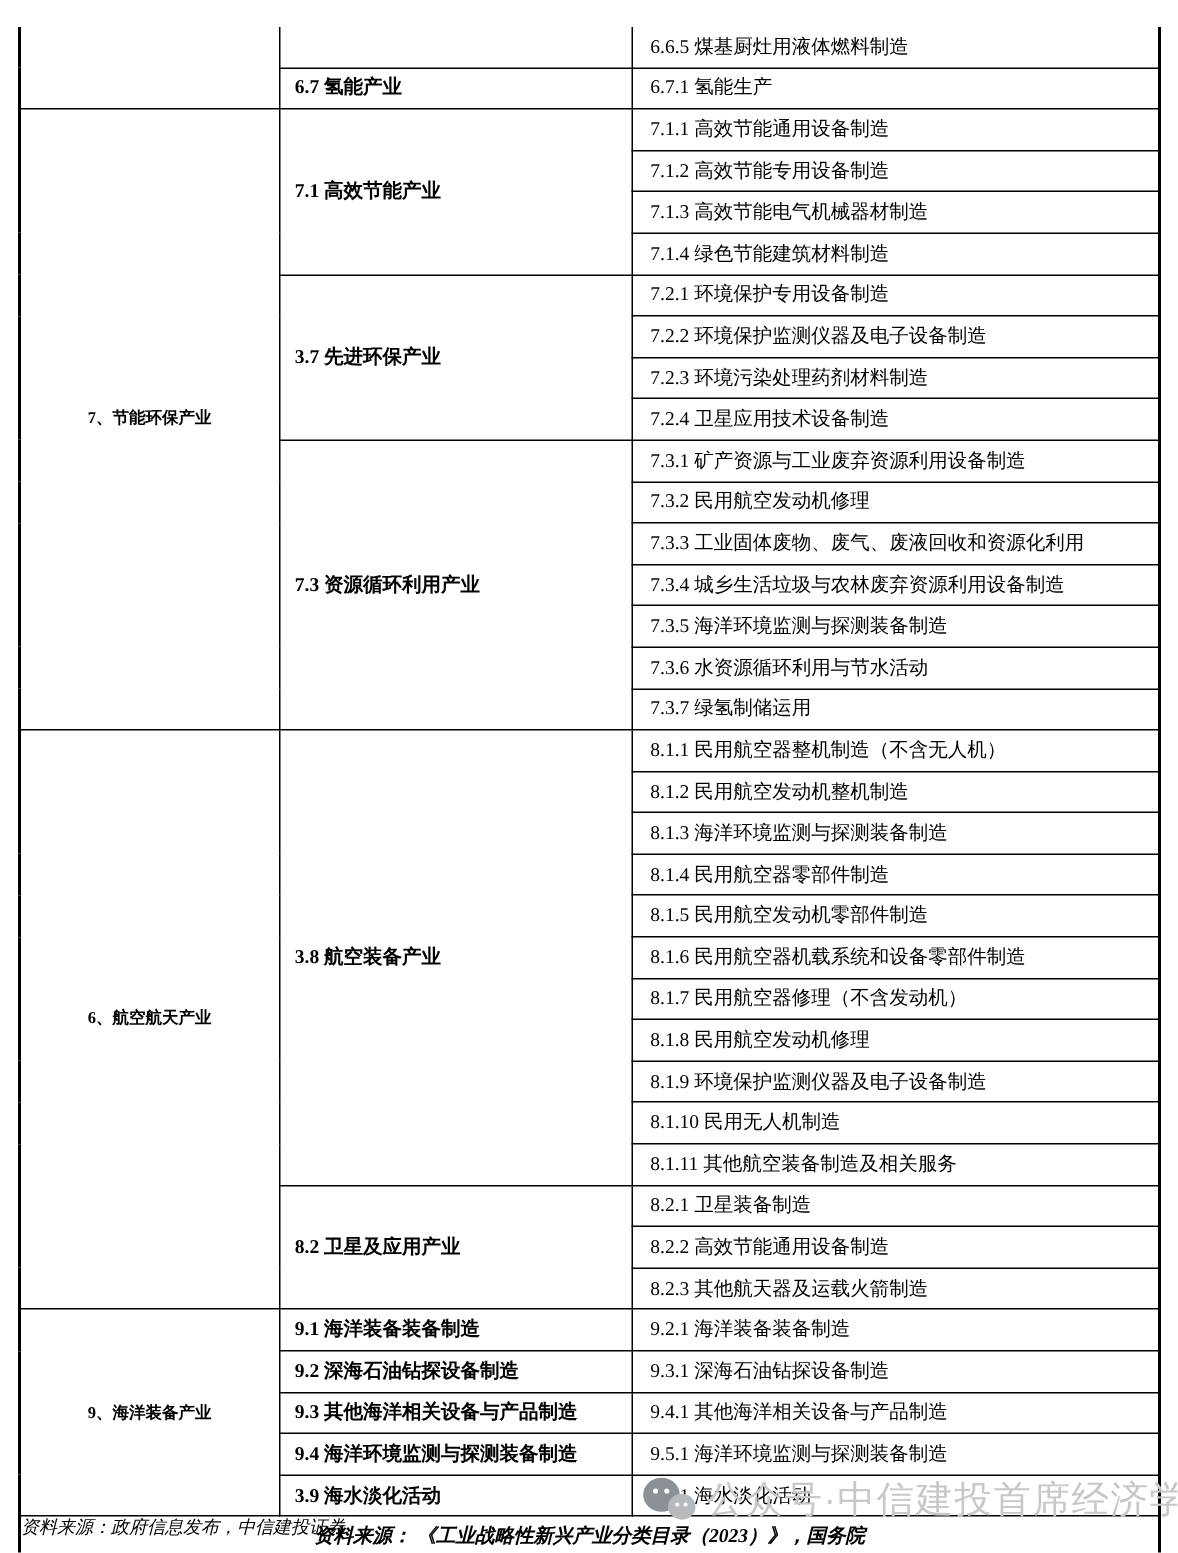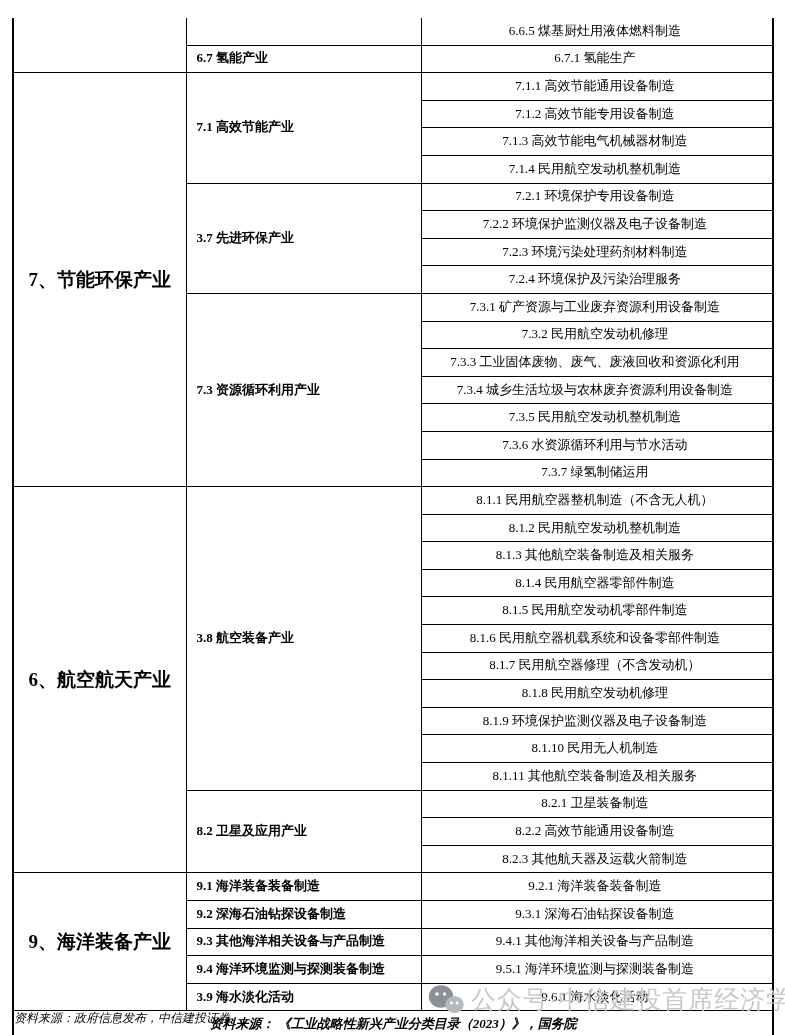--- a/index.html
+++ b/index.html
@@ -36,32 +36,32 @@
     line-height: 1.15;
     padding: 0;
     background: #ffffff;
   }
   
   table.cls tr:first-child td { border-top: none; }
   table.cls td.cat {
     font-weight: bold;
     text-align: center;
     vertical-align: middle;
-    font-size: 19px;
+    font-size: 11px;
   }
   table.cls td.grp {
     font-weight: bold;
     text-align: left;
     vertical-align: middle;
     padding-left: 10px;
     padding-right: 4px;
   }
   table.cls td.itm {
     height: 26.6px;
-    text-align: center;
+    text-align: left;
     vertical-align: middle;
     padding-left: 12px;
     padding-right: 16px;
   }
   table.cls td.src {
     height: 26.6px;
     text-align: center;
     vertical-align: middle;
     font-style: italic;
     font-weight: bold;
@@ -119,67 +119,67 @@
           <td rowspan="4" class="grp">7.1 高效节能产业</td>
           <td class="itm">7.1.1 高效节能通用设备制造</td>
         </tr>
         <tr>
           <td class="itm">7.1.2 高效节能专用设备制造</td>
         </tr>
         <tr>
           <td class="itm">7.1.3 高效节能电气机械器材制造</td>
         </tr>
         <tr>
-          <td class="itm">7.1.4 民用航空发动机整机制造</td>
+          <td class="itm">7.1.4 绿色节能建筑材料制造</td>
         </tr>
         <tr>
           <td rowspan="4" class="grp">3.7 先进环保产业</td>
           <td class="itm">7.2.1 环境保护专用设备制造</td>
         </tr>
         <tr>
           <td class="itm">7.2.2 环境保护监测仪器及电子设备制造</td>
         </tr>
         <tr>
           <td class="itm">7.2.3 环境污染处理药剂材料制造</td>
         </tr>
         <tr>
-          <td class="itm">7.2.4 环境保护及污染治理服务</td>
+          <td class="itm">7.2.4 卫星应用技术设备制造</td>
         </tr>
         <tr>
           <td rowspan="7" class="grp">7.3 资源循环利用产业</td>
           <td class="itm">7.3.1 矿产资源与工业废弃资源利用设备制造</td>
         </tr>
         <tr>
           <td class="itm">7.3.2 民用航空发动机修理</td>
         </tr>
         <tr>
           <td class="itm">7.3.3 工业固体废物、废气、废液回收和资源化利用</td>
         </tr>
         <tr>
           <td class="itm">7.3.4 城乡生活垃圾与农林废弃资源利用设备制造</td>
         </tr>
         <tr>
-          <td class="itm">7.3.5 民用航空发动机整机制造</td>
+          <td class="itm">7.3.5 海洋环境监测与探测装备制造</td>
         </tr>
         <tr>
           <td class="itm">7.3.6 水资源循环利用与节水活动</td>
         </tr>
         <tr>
           <td class="itm">7.3.7 绿氢制储运用</td>
         </tr>
         <tr>
           <td rowspan="14" class="cat">6、航空航天产业</td>
           <td rowspan="11" class="grp">3.8 航空装备产业</td>
           <td class="itm">8.1.1 民用航空器整机制造（不含无人机）</td>
         </tr>
         <tr>
           <td class="itm">8.1.2 民用航空发动机整机制造</td>
         </tr>
         <tr>
-          <td class="itm">8.1.3 其他航空装备制造及相关服务</td>
+          <td class="itm">8.1.3 海洋环境监测与探测装备制造</td>
         </tr>
         <tr>
           <td class="itm">8.1.4 民用航空器零部件制造</td>
         </tr>
         <tr>
           <td class="itm">8.1.5 民用航空发动机零部件制造</td>
         </tr>
         <tr>
           <td class="itm">8.1.6 民用航空器机载系统和设备零部件制造</td>
         </tr>

